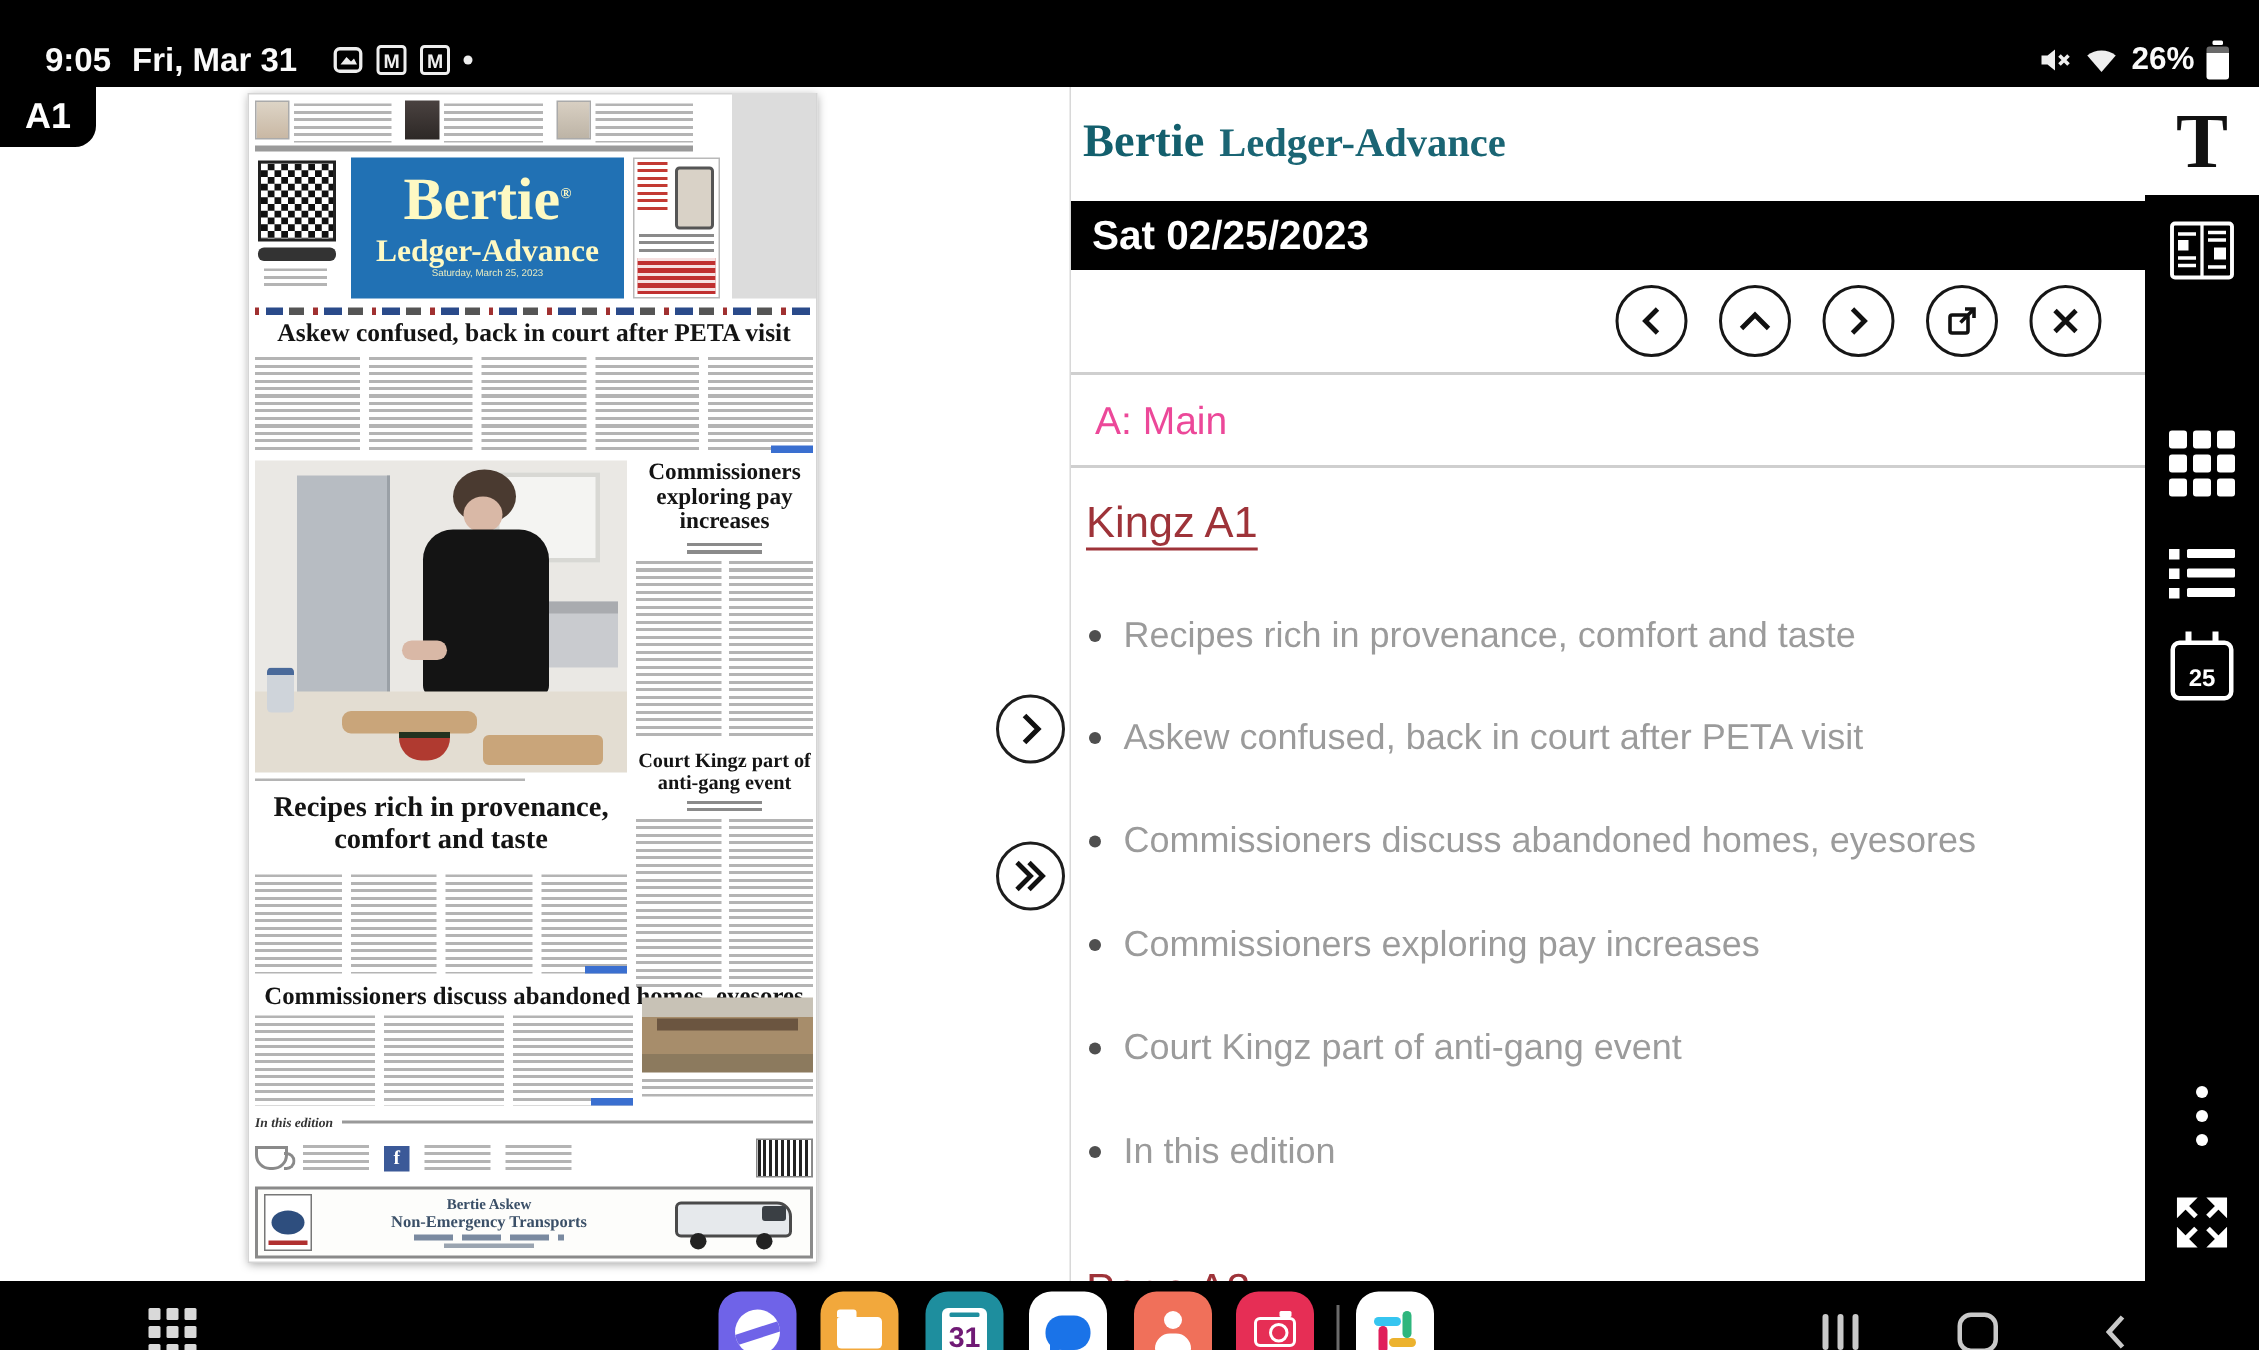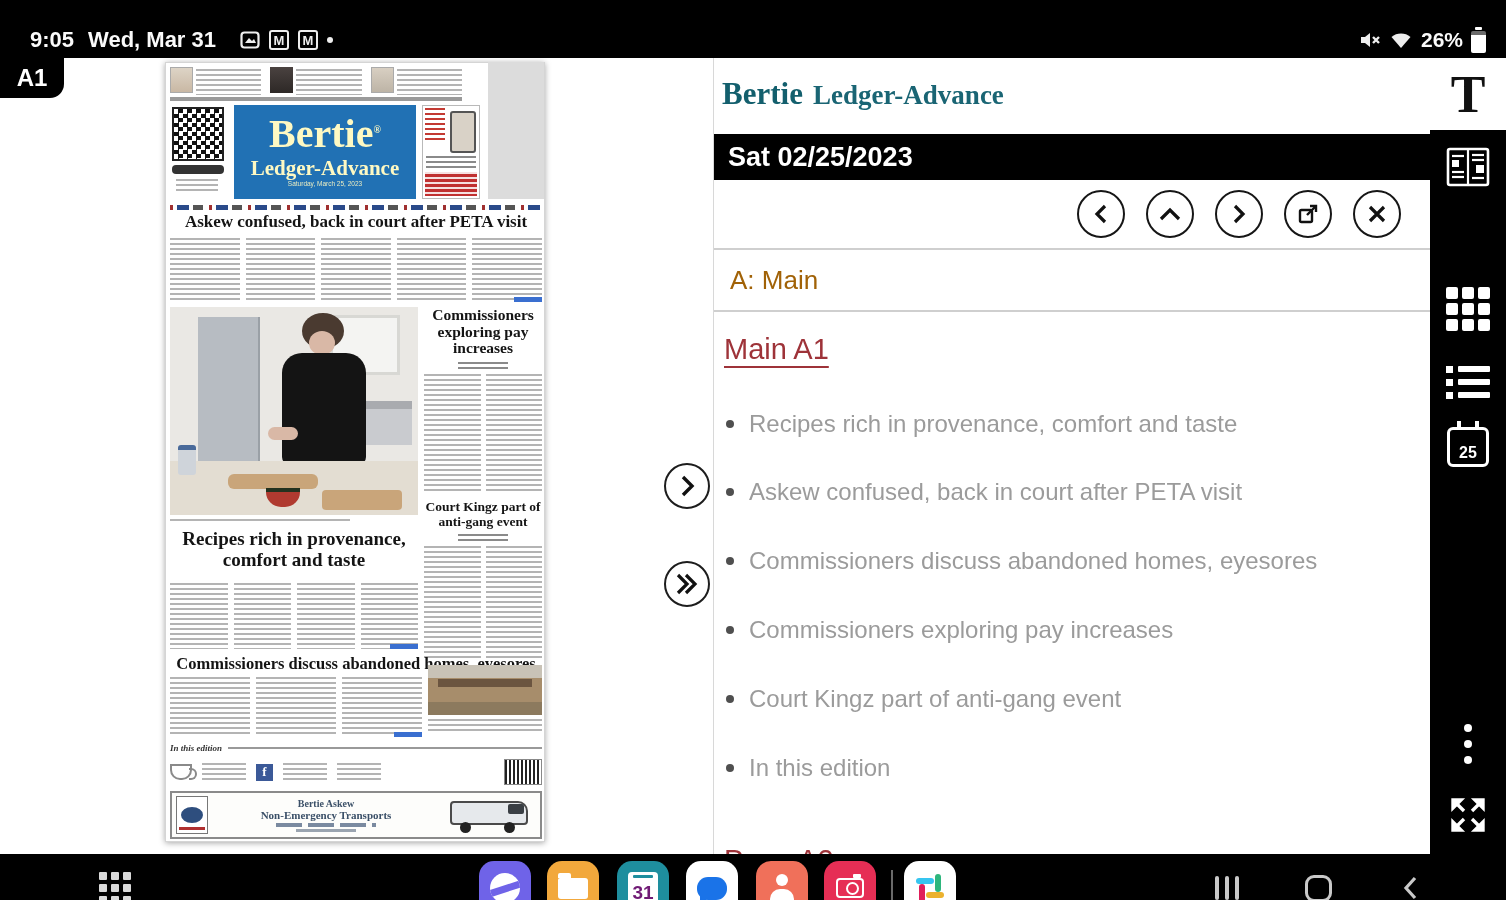--- a/index.html
+++ b/index.html
@@ -120,21 +120,21 @@
   .mid-last { left:664px; top:503px; }
 
   
   .panel { position:absolute; left:713px; top:0; width:717px; height:796px; background:#fff; border-left:1px solid #d8d8d8; overflow:hidden; }
   .p-logo { position:absolute; left:8px; top:18px; display:flex; align-items:baseline; gap:10px; }
   .p-logo-title { font-family:"Liberation Serif", serif; font-weight:bold; font-size:31px; color:#135f6d; }
   .p-logo-sub { font-family:"Liberation Serif", serif; font-weight:bold; font-size:27px; color:#1a6574; }
   .p-datebar { position:absolute; left:0; top:76px; width:717px; height:46px; background:#000; color:#fff; font-size:27px; font-weight:bold; line-height:46px; padding-left:14px; }
   .p-navrow { position:absolute; left:0; top:122px; width:717px; height:70px; border-bottom:2px solid #cfcfcf; display:flex; align-items:center; justify-content:flex-end; gap:21px; padding-right:30px; }
   .circ-btn { width:48px; height:48px; border:2.5px solid #161616; border-radius:50%; background:#fff; display:flex; align-items:center; justify-content:center; }
-  .p-section { position:absolute; left:0; top:192px; width:717px; height:62px; border-bottom:2px solid #cfcfcf; display:flex; align-items:center; padding-left:16px; font-size:26px; color:#a16207;text-align:center; }
+  .p-section { position:absolute; left:0; top:192px; width:717px; height:62px; border-bottom:2px solid #cfcfcf; display:flex; align-items:center; padding-left:16px; font-size:26px; color:#ec4899;text-align:center; }
   .toc-link { position:absolute; left:10px; height:44px; display:flex; align-items:center; font-size:29px; color:#9e3339; text-decoration:underline; text-underline-offset:7px; text-decoration-thickness:2px; cursor:pointer; }
   .toc-a1 { top:269px; }
   .toc-a2 { top:780px; }
   .toc-row { position:absolute; left:12px; height:40px; display:flex; align-items:center; gap:15px; font-size:24px; color:#9b9b9b; }
   .toc-row .dot { width:8px; height:8px; border-radius:50%; background:#4f4f4f; flex:none; }
   .tb0 { top:346px; } .tb1 { top:414px; } .tb2 { top:483px; } .tb3 { top:552px; } .tb4 { top:621px; } .tb5 { top:690px; }
 
   
   .side-toolbar { position:absolute; left:1430px; top:0; width:76px; height:796px; background:#000; }
   .st-textblock { position:absolute; left:0; top:0; width:76px; height:72px; background:#fff; display:flex; align-items:center; justify-content:center; }
@@ -196,21 +196,21 @@
   .home-ic { width:27px; height:27px; border:3px solid #c9c9c9; border-radius:9px; }
 </style>
 </head>
 <body>
 
 <div class="screen">
 
   <div class="status-bar">
     <div class="sb-left">
       <span class="sb-time">9:05</span>
-      <span class="sb-date">Wed, Mar 31</span>
+      <span class="sb-date">Fri, Mar 31</span>
       <span class="sb-icons">
         <svg width="20" height="20" viewBox="0 0 20 20">
             <rect x="1.5" y="2.5" width="17" height="15" rx="3" fill="none" stroke="#eee" stroke-width="2.2"></rect>
             <path d="M5 13 L9 8 L12 11 L14 9 L16 13 Z" fill="#eee"></path>
           </svg>
         <span class="m-badge">M</span>
         <span class="m-badge">M</span>
         <span class="sb-dot"></span>
       </span>
     </div>
@@ -414,21 +414,21 @@
         </div>
         <div class="circ-btn">
           <svg width="20" height="20" viewBox="0 0 20 20">
               <path d="M3 3 L17 17 M17 3 L3 17" stroke="#111" stroke-width="3.2"></path>
             </svg>
         </div>
       </div>
 
       <div class="p-section">A: Main</div>
 
-      <div class="toc-link toc-a1">Main A1</div>
+      <div class="toc-link toc-a1">Kingz A1</div>
 
       <div class="toc-row tb0">
           <span class="dot"></span>
           <span>Recipes rich in provenance,  comfort and taste</span>
         </div>
       <div class="toc-row tb1">
           <span class="dot"></span>
           <span>Askew confused, back in court after PETA visit</span>
         </div>
       <div class="toc-row tb2">

